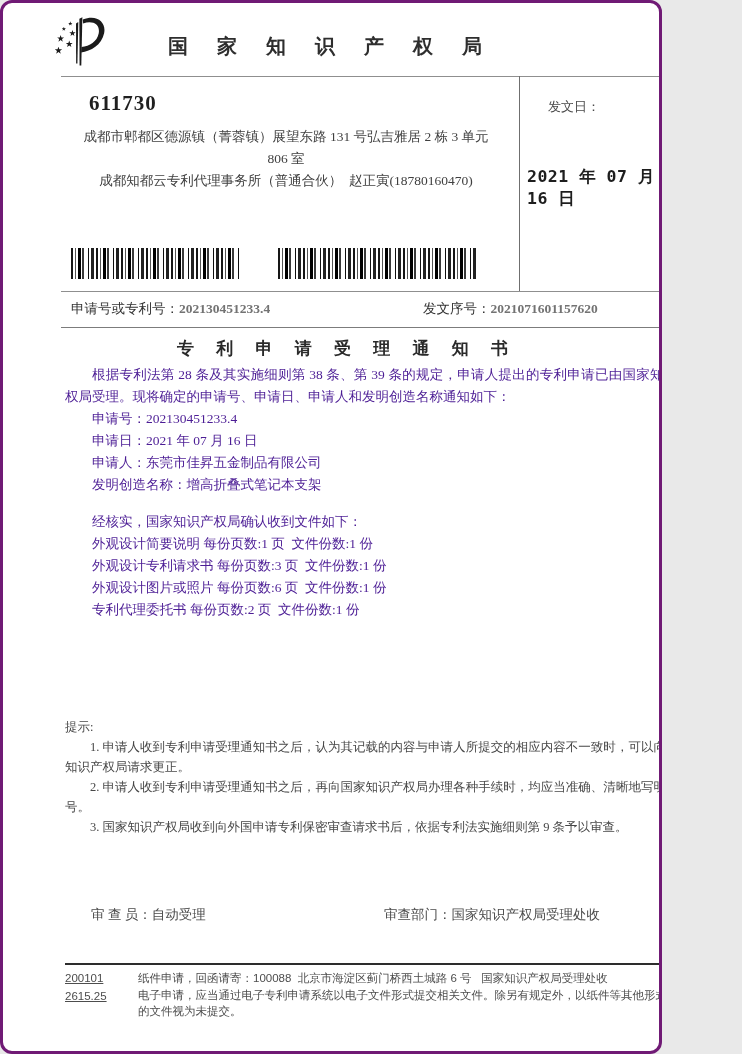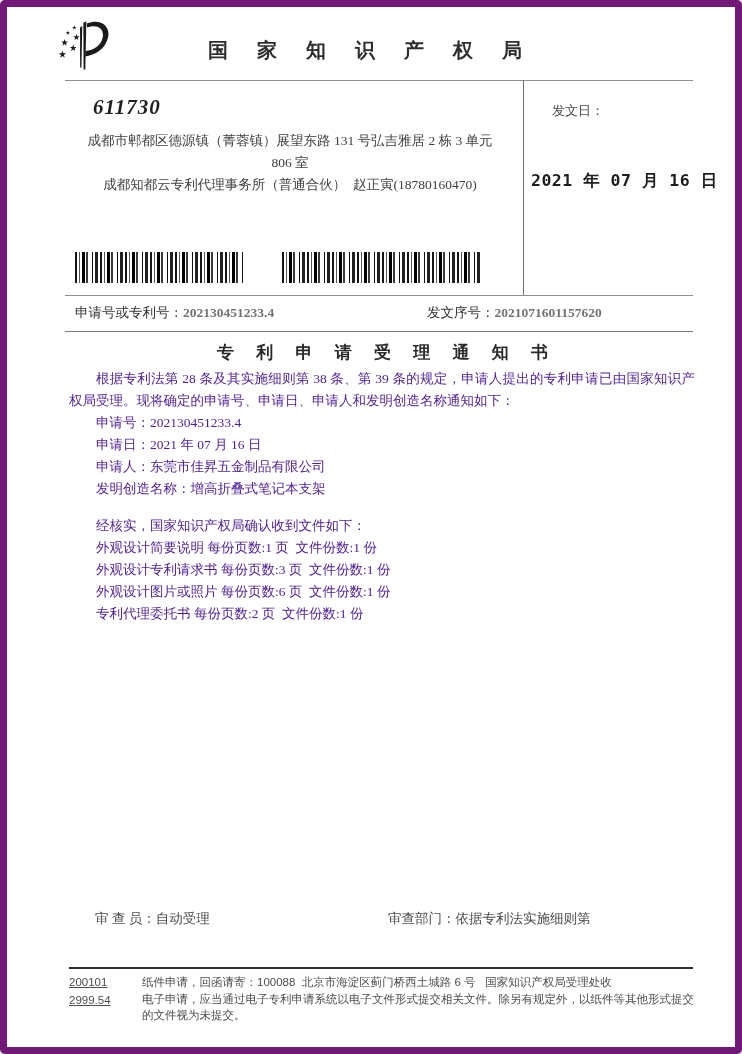--- a/index.html
+++ b/index.html
@@ -1,40 +1,40 @@
 <!DOCTYPE html>
 <html><head>
 <meta charset="utf-8">
 <style>
   html,body{margin:0;padding:0;background:#e9e9e9;}
   .page{
     position:relative;
-    width:742px;height:1054px;
+    width:662px;height:1054px;
     background:#ffffff;
-    border:7px solid #701a75;
-    border-radius:5px;
+    border:3px solid #701a75;
+    border-radius:12px;
     box-sizing:border-box;
     font-family:"Liberation Serif","DejaVu Serif",serif;
     color:#3a3a3a;
     overflow:hidden;
   }
   .hdr-title{
     position:absolute;top:30px;left:0;width:100%;
     text-align:center;font-size:20px;font-weight:bold;color:#2e2e2e;
     letter-spacing:12px;
   }
   .logo{position:absolute;top:13px;left:49px;width:56px;height:54px;}
   .rule{position:absolute;left:58px;width:628px;height:0;border-top:1px solid #8f8f8f;}
   .rule-top{top:73px;}
   .rule-mid{top:288px;}
   .rule-mid2{top:324px;border-top-color:#7c7c7c;}
   .vrule{position:absolute;left:516px;top:73px;height:215px;width:0;border-left:1px solid #6f6f6f;}
 
   .mailing{position:absolute;left:60px;top:88px;width:446px;}
-  .postal{font-size:21px;font-weight:bold;color:#1f1f1f;margin:0 0 10px 26px;letter-spacing:1px;font-style:italic;}
+  .postal{font-size:21px;font-weight:bold;color:#1f1f1f;margin:0 0 10px 26px;letter-spacing:1px;}
   .addr{text-align:center;font-size:13.5px;line-height:22px;color:#404040;white-space:pre-wrap;}
 
   .issue-label{position:absolute;left:531px;top:95px;font-size:13px;color:#4a4a4a;margin-left:14px;}
   .issue-date{
     position:absolute;left:524px;top:163px;
     font-family:"DejaVu Sans Mono","Liberation Mono",monospace;
     font-size:16.5px;color:#1e1e1e;letter-spacing:0.5px;font-weight:bold;
   }
 
   .barcode{position:absolute;top:245px;height:31px;
@@ -137,31 +137,37 @@
     <p class="field-line">申请日：2021 年 07 月 16 日</p>
     <p class="field-line">申请人：东莞市佳昇五金制品有限公司</p>
     <p class="field-line">发明创造名称：增高折叠式笔记本支架</p>
     <p class="field-line received">经核实，国家知识产权局确认收到文件如下：</p>
     <p class="field-line">外观设计简要说明 每份页数:1 页  文件份数:1 份</p>
     <p class="field-line">外观设计专利请求书 每份页数:3 页  文件份数:1 份</p>
     <p class="field-line">外观设计图片或照片 每份页数:6 页  文件份数:1 份</p>
     <p class="field-line">专利代理委托书 每份页数:2 页  文件份数:1 份</p>
   </div>
 
+  <div class="tips">
+    <p>提示:</p>
+    <p class="tip-item">1. 申请人收到专利申请受理通知书之后，认为其记载的内容与申请人所提交的相应内容不一致时，可以向国家知识产权局请求更正。</p>
+    <p class="tip-item">2. 申请人收到专利申请受理通知书之后，再向国家知识产权局办理各种手续时，均应当准确、清晰地写明申请号。</p>
+    <p class="tip-item">3. 国家知识产权局收到向外国申请专利保密审查请求书后，依据专利法实施细则第 9 条予以审查。</p>
+  </div>
 
   <div class="signoff">
     <div class="examiner"><span>审 查 员：</span><span>自动受理</span></div>
-    <div class="department"><span>审查部门：</span><span>依据专利法实施细则第</span></div>
+    <div class="department"><span>审查部门：</span><span>国家知识产权局受理处收</span></div>
   </div>
 
   <div class="footer-rule"></div>
   <div class="footer">
     <div class="footer-codes">
       <div>200101</div>
-      <div>2999.54</div>
+      <div>2615.25</div>
     </div>
     <div class="footer-text">
       <p>纸件申请，回函请寄：100088  北京市海淀区蓟门桥西土城路 6 号   国家知识产权局受理处收</p>
       <p>电子申请，应当通过电子专利申请系统以电子文件形式提交相关文件。除另有规定外，以纸件等其他形式提交的文件视为未提交。</p>
     </div>
   </div>
 
 </div>
 
 </body></html>

